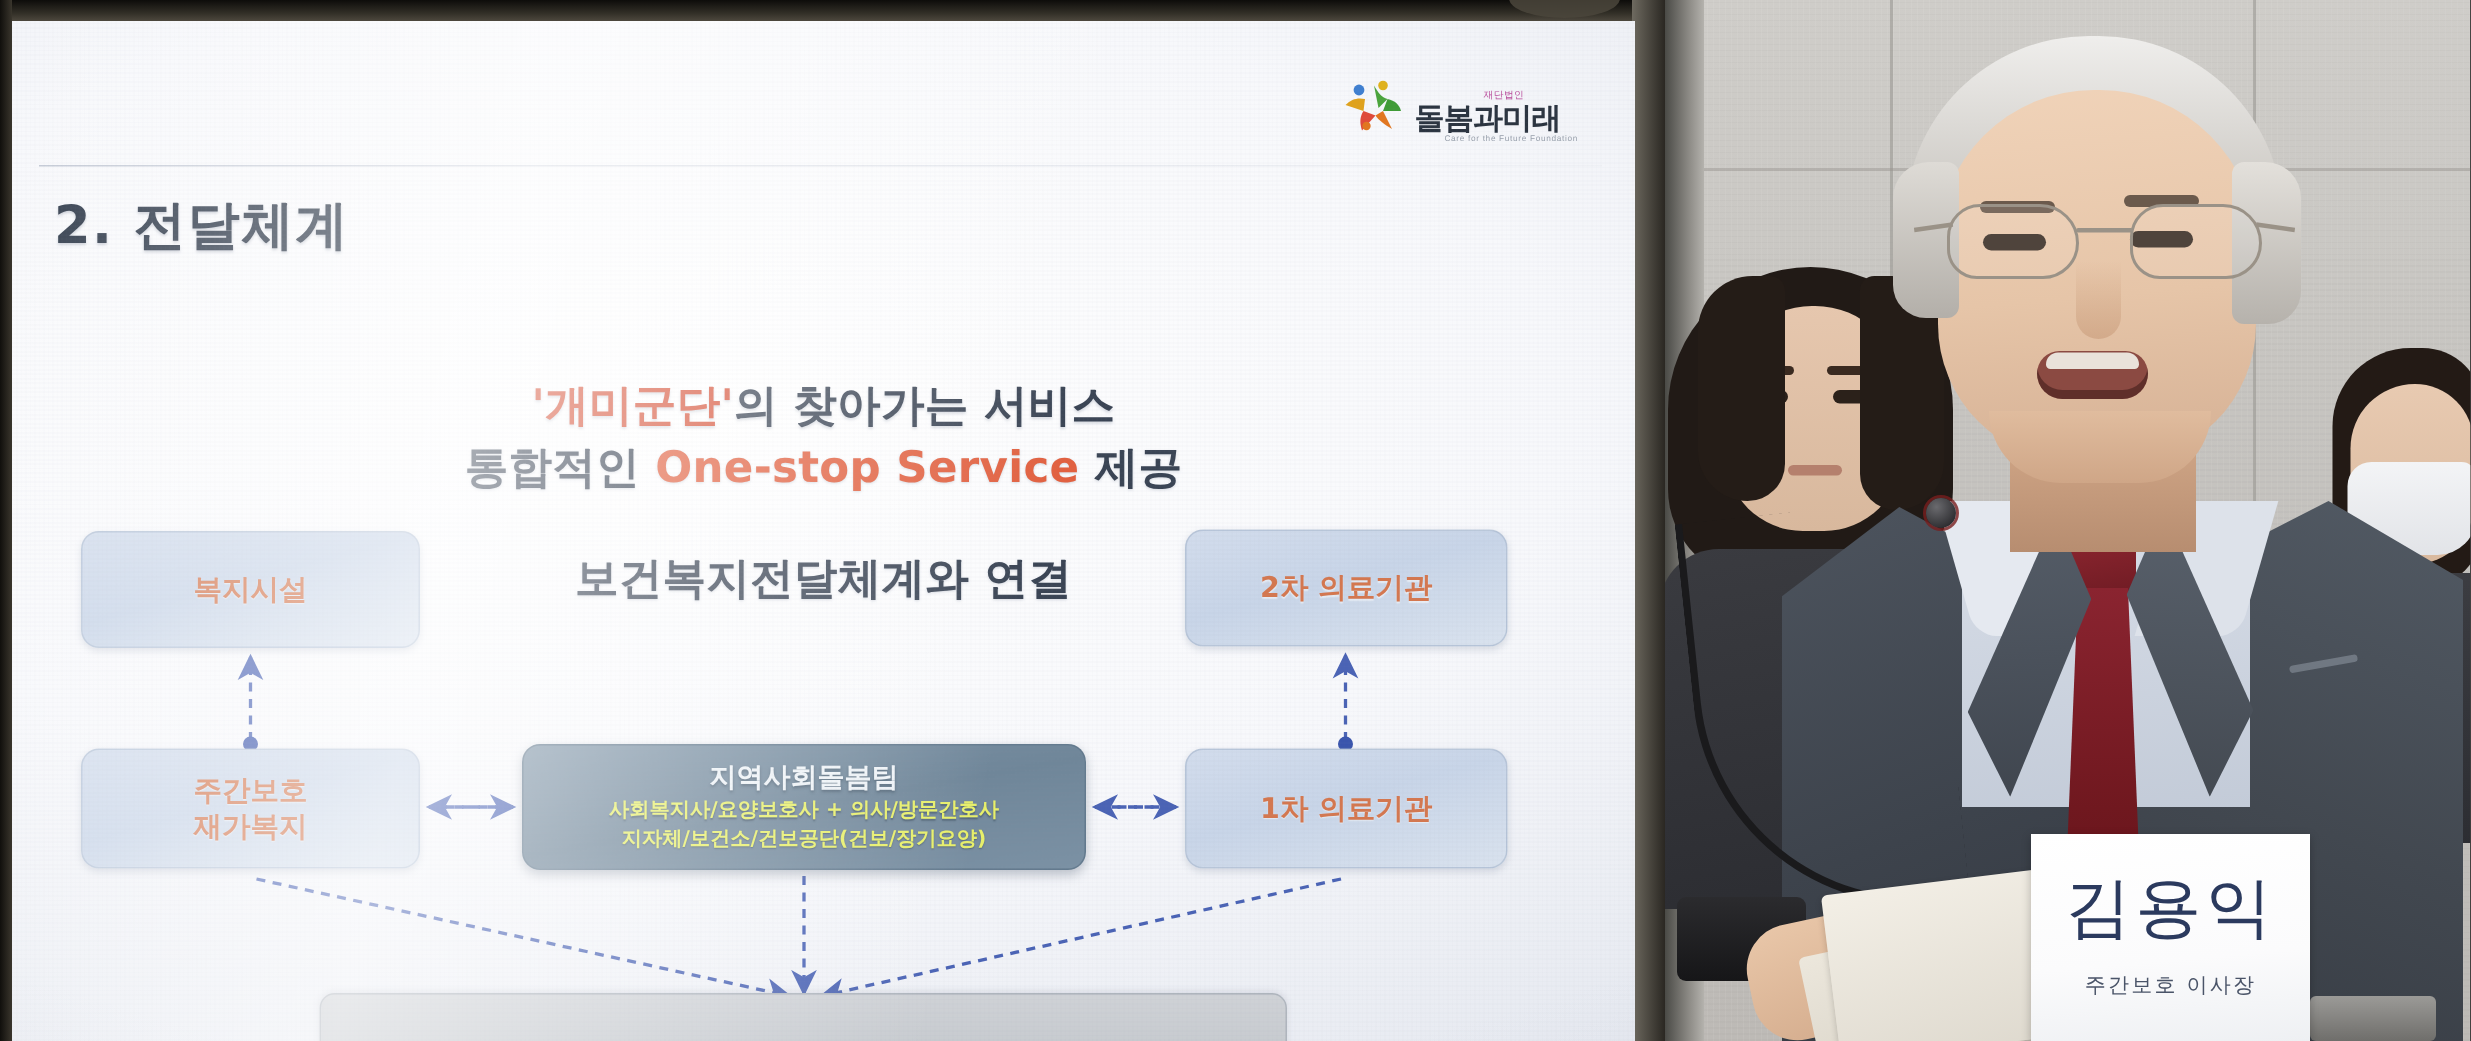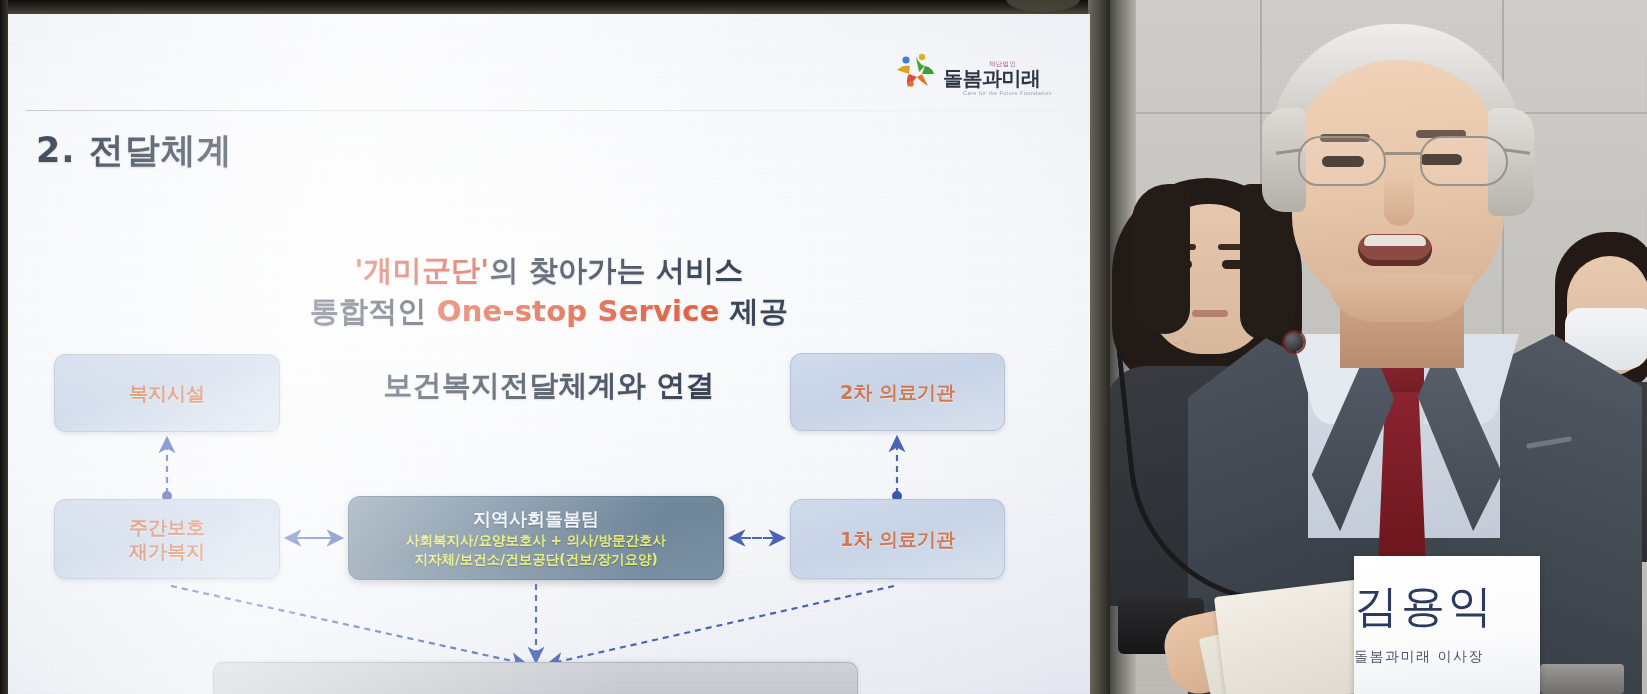--- a/index.html
+++ b/index.html
@@ -291,21 +291,21 @@
     transform:rotate(-12deg); border-radius:4px; }
   #hand { position:absolute; left:56px; top:612px; width:96px; height:78px;
     background:linear-gradient(170deg,#e9c7a9,#d4ac8d); border-radius:30px 24px 22px 30px;
     transform:rotate(-12deg); }
 
   
   #nameplate {
     position:absolute; left:244px; top:556px; width:186px; height:138px;
     background:linear-gradient(175deg,#ffffff 0%,#fbfbfc 60%,#eef0f3 100%);
     box-shadow:0 2px 6px rgba(0,0,0,.25);
-    display:flex; flex-direction:column; justify-content:flex-start;
+    display:flex; flex-direction:column; align-items:center; justify-content:flex-start;
     padding-top:28px;
   }
   #np-name {
     font-family:"DejaVu Sans",sans-serif;
     font-size:44px; font-weight:400; color:#2b3a5e; letter-spacing:3px; line-height:1;
   }
   #np-role {
     margin-top:20px; font-family:"DejaVu Sans",sans-serif;
     font-size:14px; color:#4a5468; letter-spacing:1.5px;
   }
@@ -504,17 +504,17 @@
       <div id="mic-base"></div>
     </div>
 
     <div id="hand"></div>
     <div id="papers-2"></div>
     <div id="papers"></div>
 
     <div id="nameplate-holder"></div>
     <div id="nameplate">
       <div id="np-name">김용익</div>
-      <div id="np-role">돌봄과미래 이사장</div>
+      <div id="np-role">주간보호 이사장</div>
     </div>
   </div>
 
 </div>
 
 </body></html>

